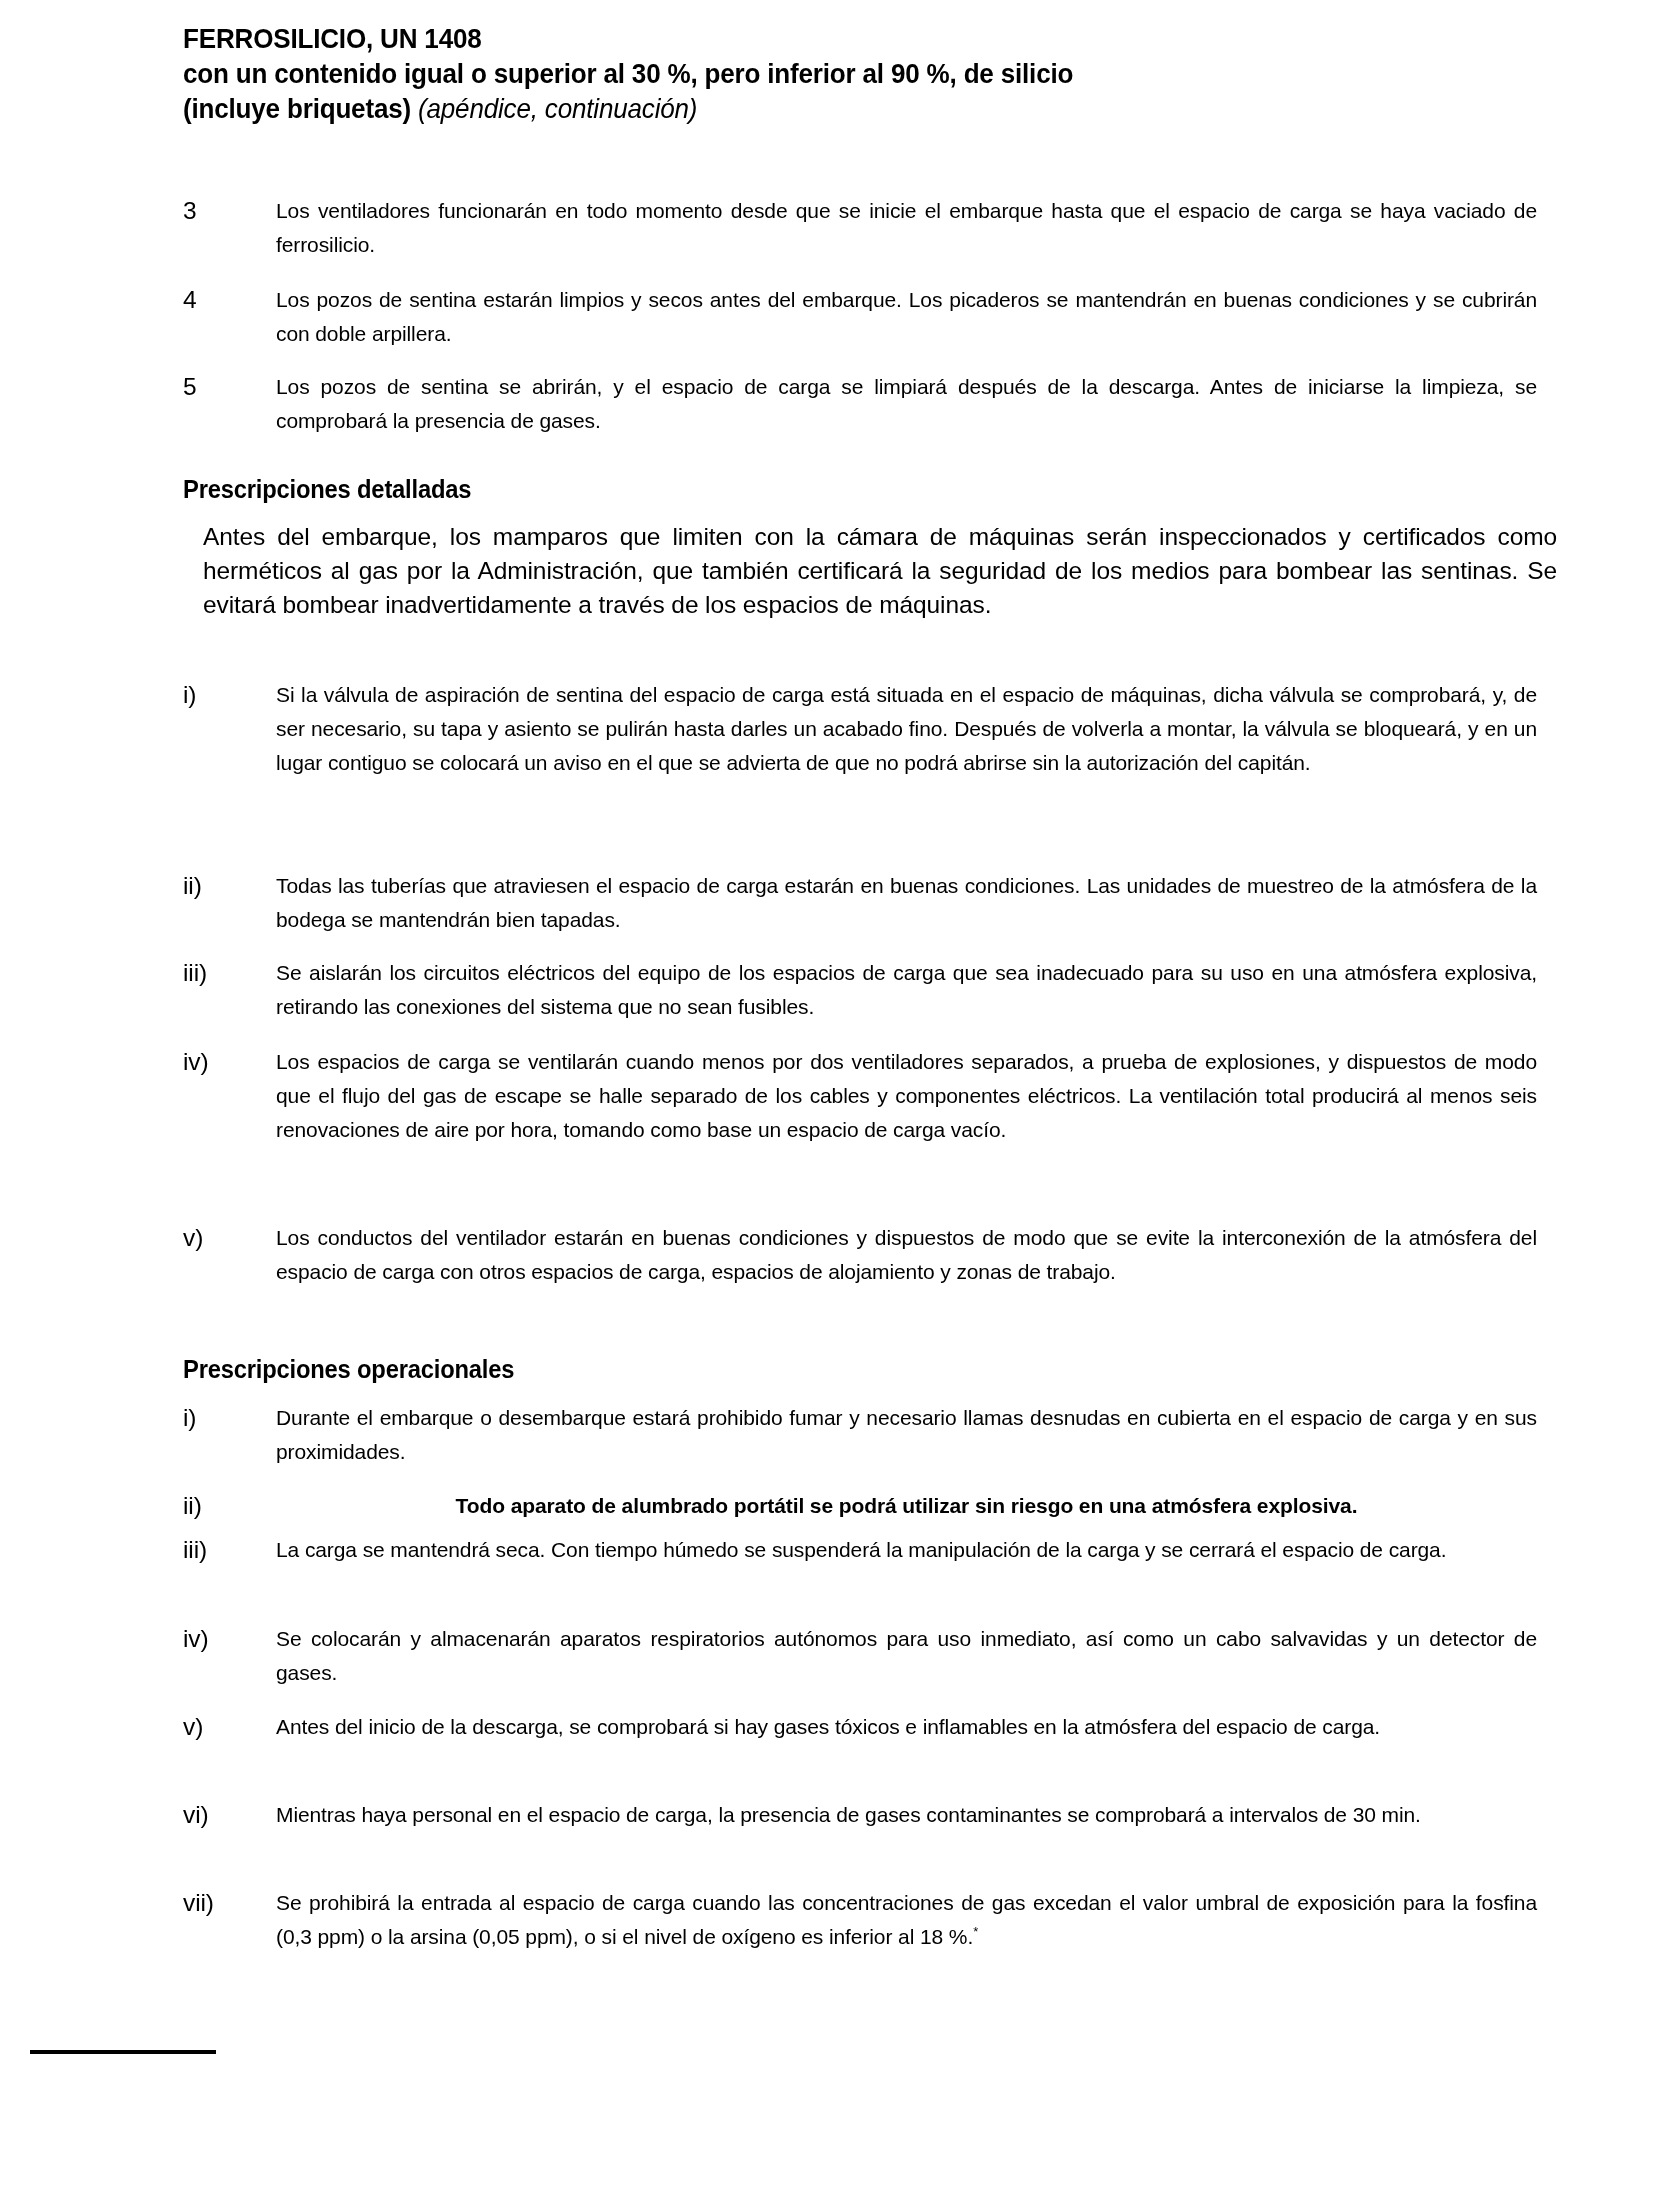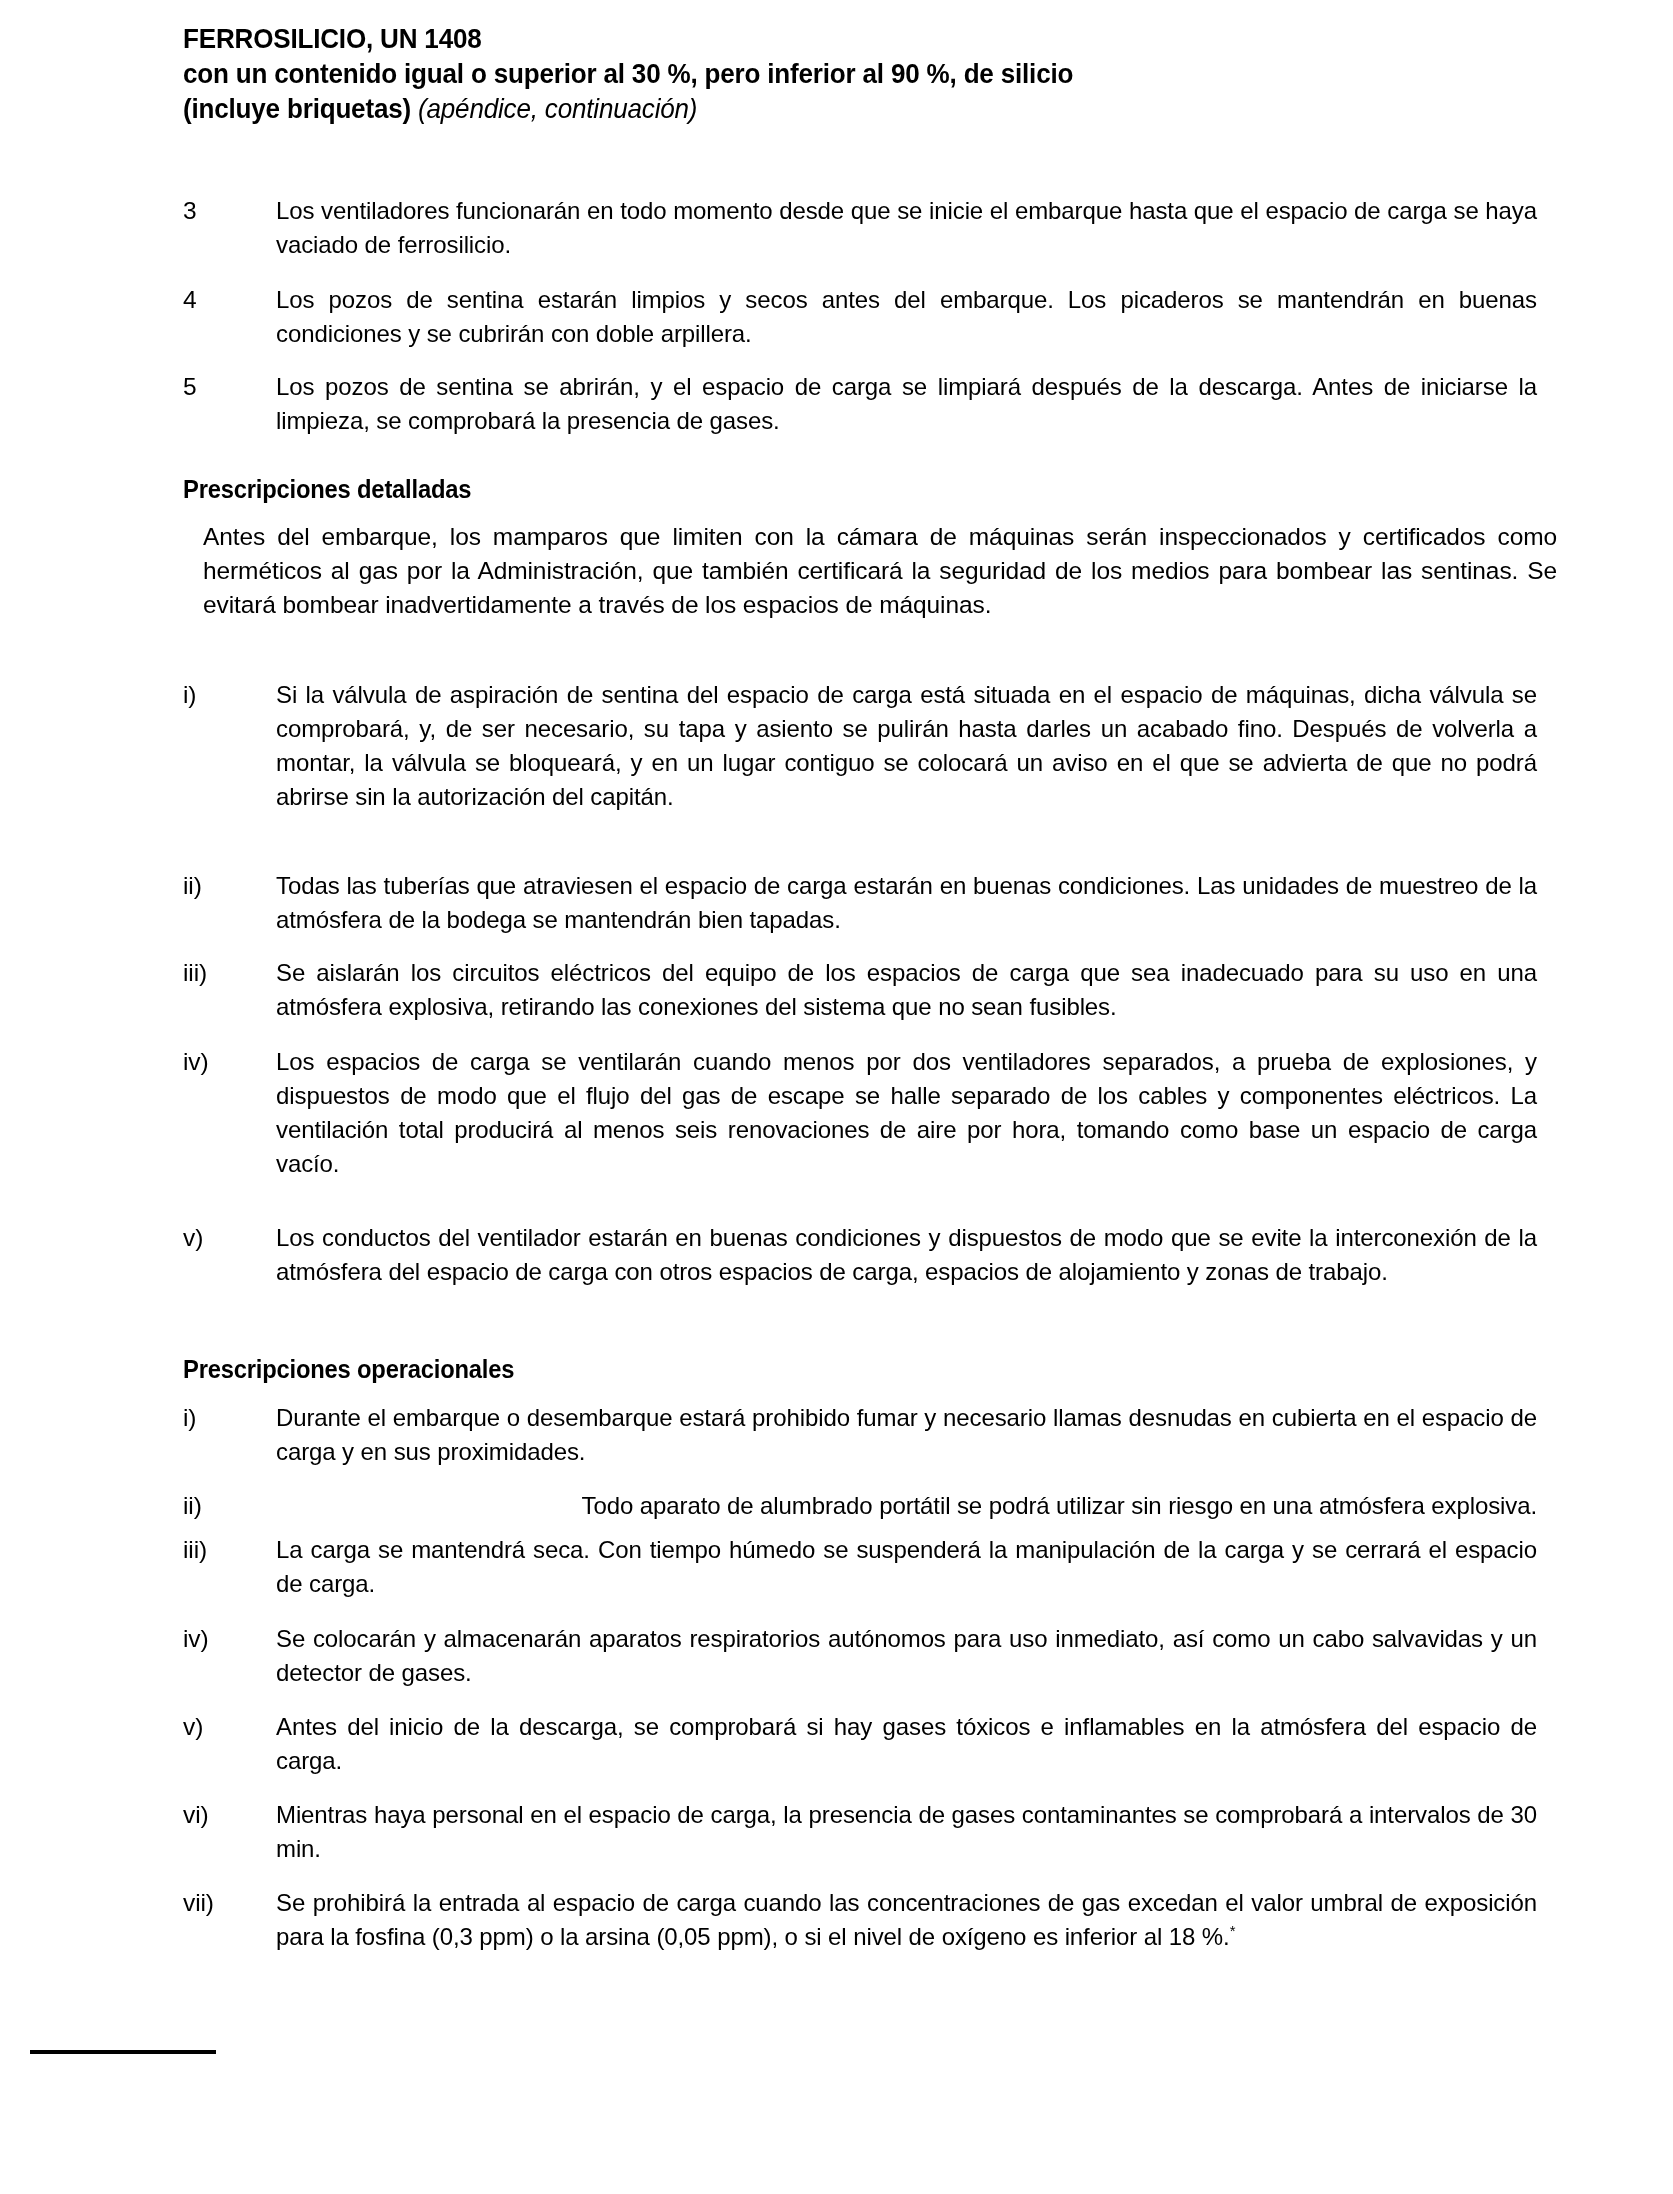--- a/index.html
+++ b/index.html
@@ -81,29 +81,30 @@
     font-size: 24.5px;
     line-height: 34px;
     text-align: left;
     letter-spacing: -0.1px;
   }
   .item .itext {
     position: absolute;
     left: 93px;
     top: 0;
     width: 1261px;
-    font-size: 24px;
+    font-size: 21px;
     line-height: 34px;
     text-align: justify;
     text-justify: inter-word;
     letter-spacing: -0.1px;
     hyphens: none;
   }
   .item .itext.nojust {
-    text-align: right;
+    text-align: center;
+    font-weight: bold;
   }
 
   sup.fnmark {
     font-size: 0.62em;
     vertical-align: super;
     line-height: 0;
   }
 
   
   .footnote-rule {

